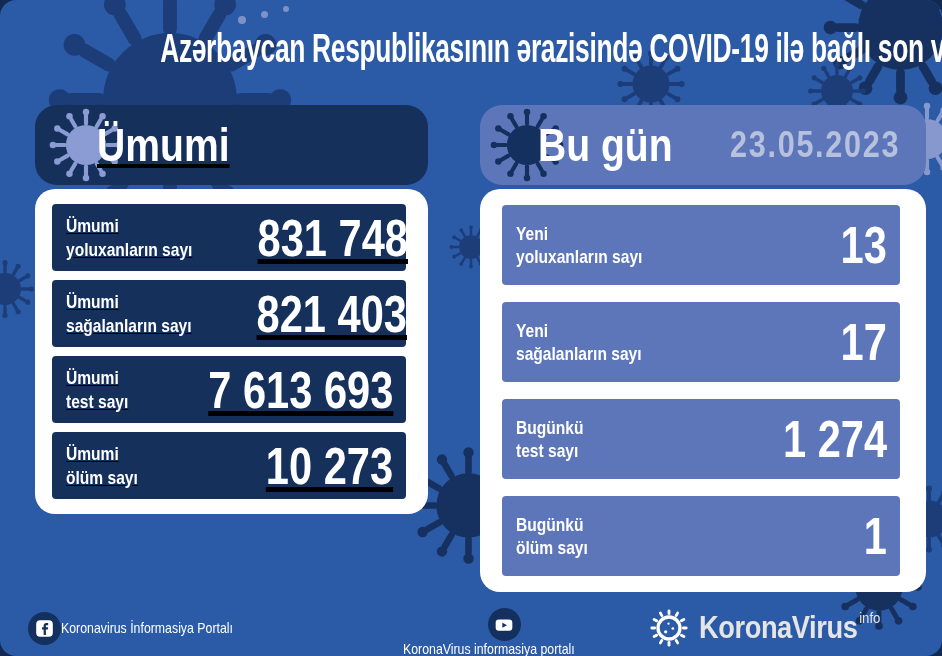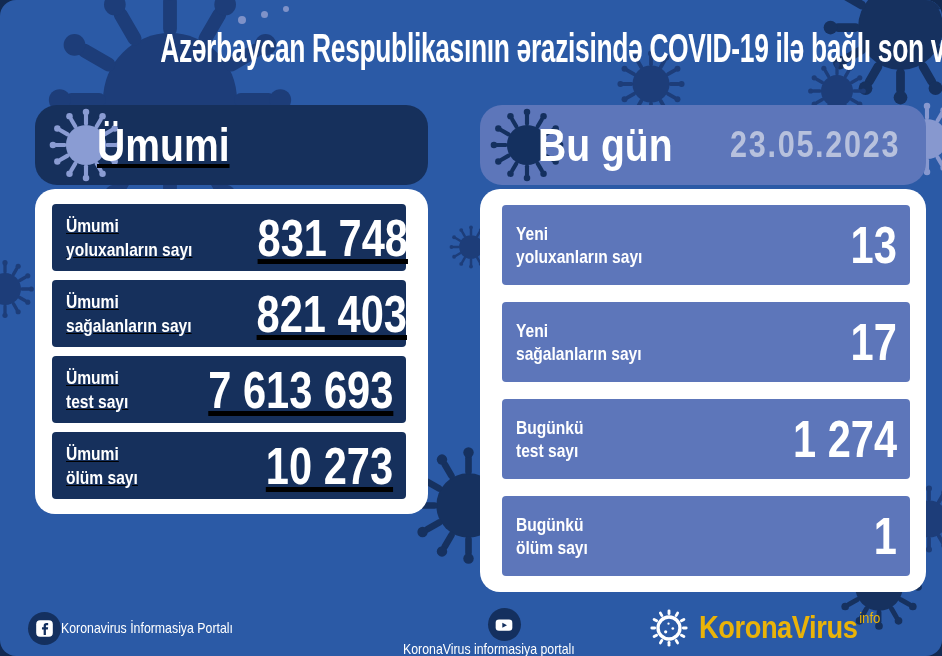--- a/index.html
+++ b/index.html
@@ -61,21 +61,21 @@
     transform:scaleX(0.85);transform-origin:right center;
     white-space:nowrap;
   }
 
   .panel{
     margin-top:4px;
     background:#ffffff;
     border-radius:20px;
   }
   .col-left .panel{padding:15px 22px 15px 17px;}
-  .col-right .panel{padding:16px 16px 16px 22px;}
+  .col-right .panel{padding:16px 26px 16px 22px;}
 
   .row{
     display:flex;align-items:center;justify-content:space-between;
     border-radius:4px;
     padding:0 13px 0 14px;
   }
   .col-left .row{height:67px;margin-bottom:9px;background:#16305c;}
   .col-right .row{height:80px;margin-bottom:17px;background:#5d76ba;}
   .row:last-child{margin-bottom:0;}
   .lbl{
@@ -105,21 +105,21 @@
     display:flex;align-items:center;justify-content:center;
   }
   .icon-circle svg{display:block;}
   .social-text{
     color:#ffffff;font-size:14.5px;
     transform:scaleX(0.85);transform-origin:left center;
     white-space:nowrap;
   }
   .brand{
     position:absolute;left:648px;top:6px;height:44px;
-    display:flex;align-items:center;gap:9px;color:#eab308;
+    display:flex;align-items:center;gap:9px;color:#e5e5e5;
   }
   .brand-virus{width:42px;height:42px;}
   .brand-virus svg{display:block;width:100%;height:100%;}
   .brand-text{
     display:flex;align-items:flex-start;
     transform:scaleX(0.88);transform-origin:left center;
     white-space:nowrap;
   }
   .brand-name{font-size:31px;font-weight:700;letter-spacing:-0.5px;line-height:1.1;}
   .brand-sup{font-size:15px;font-weight:400;margin-left:2px;position:relative;top:-2px;}

